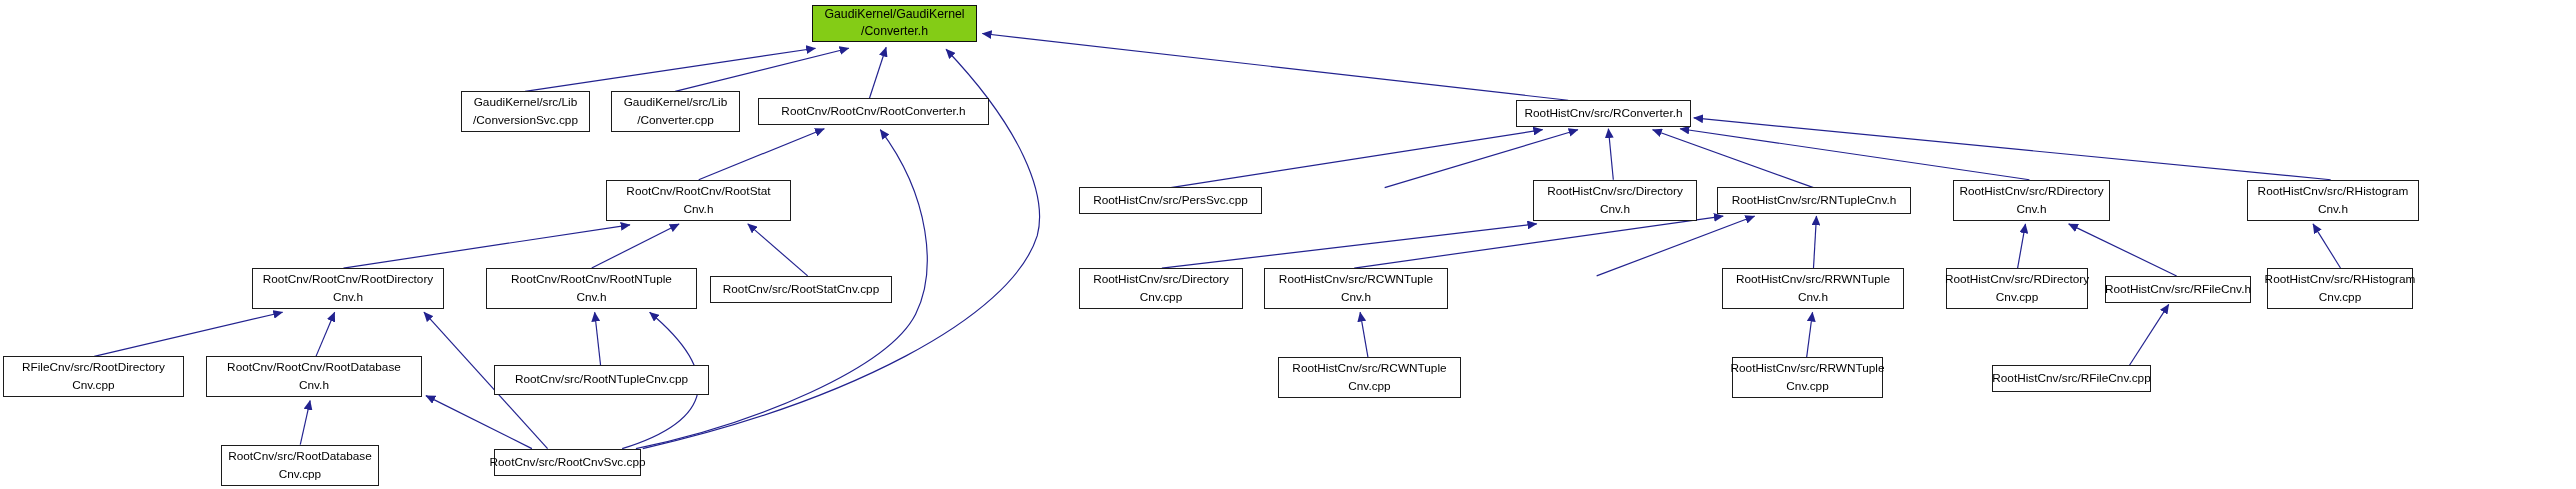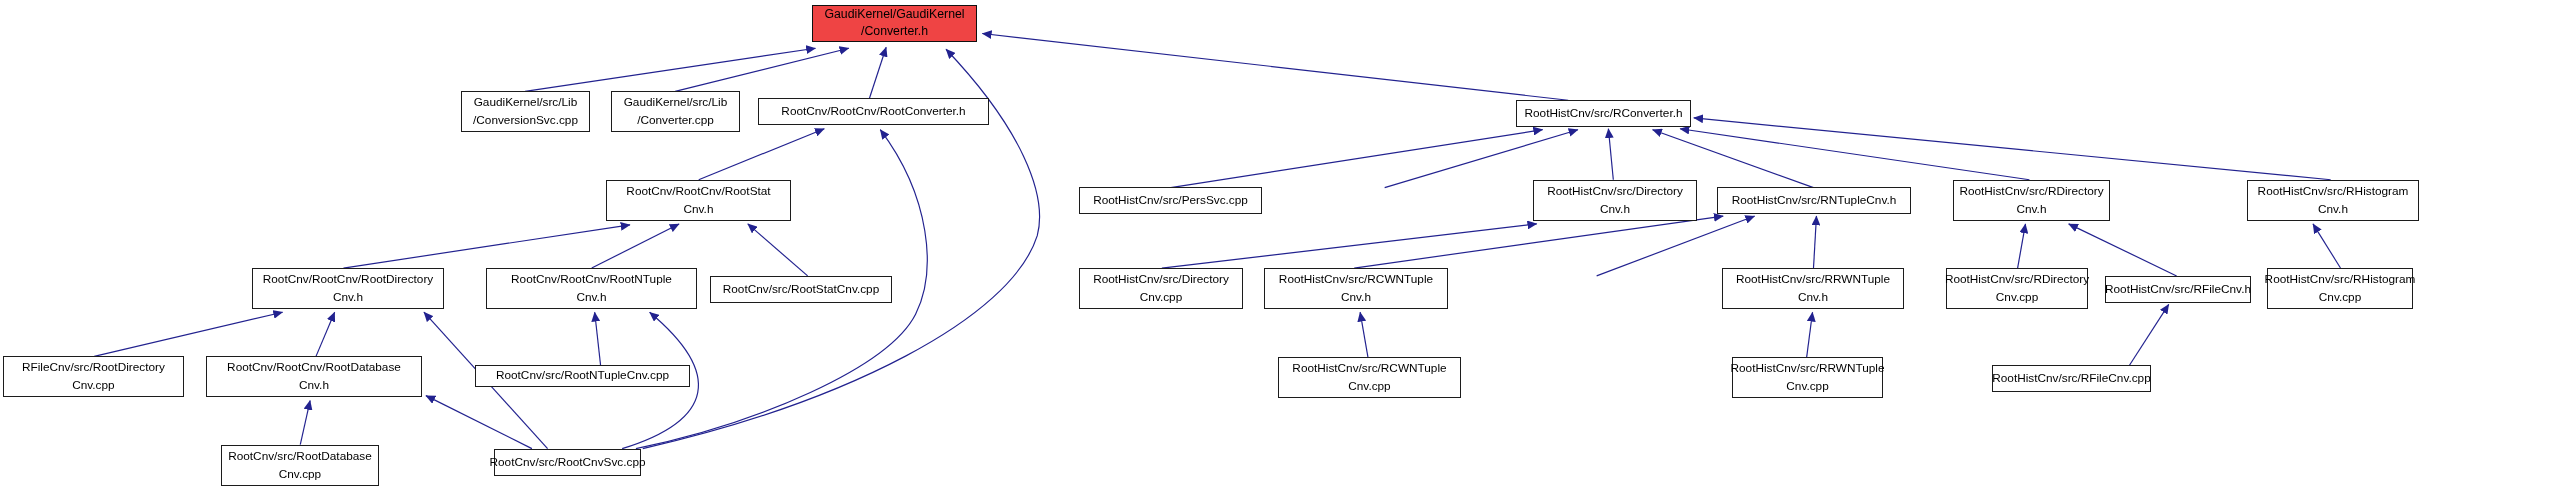--- a/index.html
+++ b/index.html
@@ -18,21 +18,21 @@
     background:#ffffff;
     border:1px solid #1c1c1c;
     display:flex;align-items:center;justify-content:center;
     text-align:center;
     font-size:11.8px;line-height:1.45;
     white-space:pre-line;
     cursor:pointer;
     z-index:2;
   }
   .node.root{
-    background:#ef4444;
+    background:#84cc16;
     border:1.5px solid #101010;
     font-size:12.3px;
   }
   .edge{stroke:#22228f;stroke-width:1.2;fill:none;}
 </style>
 </head>
 <body>
 
 <div id="canvas">
 
@@ -112,21 +112,21 @@
   <div class="node" style="left:1946px;top:268px;width:142px;height:41px">RootHistCnv/src/RDirectory
 Cnv.cpp</div>
   <div class="node" style="left:2105px;top:276px;width:146px;height:26.5px">RootHistCnv/src/RFileCnv.h</div>
   <div class="node" style="left:2267px;top:268px;width:146px;height:41px">RootHistCnv/src/RHistogram
 Cnv.cpp</div>
 
   <div class="node" style="left:2.9px;top:356px;width:181px;height:41px">RFileCnv/src/RootDirectory
 Cnv.cpp</div>
   <div class="node" style="left:206px;top:356px;width:216px;height:41px">RootCnv/RootCnv/RootDatabase
 Cnv.h</div>
-  <div class="node" style="left:475px;top:365px;width:215px;height:22px">RootCnv/src/RootNTupleCnv.cpp</div>
+  <div class="node" style="left:494px;top:365px;width:215px;height:30px">RootCnv/src/RootNTupleCnv.cpp</div>
   <div class="node" style="left:1278px;top:357px;width:183px;height:41px">RootHistCnv/src/RCWNTuple
 Cnv.cpp</div>
   <div class="node" style="left:1732px;top:357px;width:151px;height:41px">RootHistCnv/src/RRWNTuple
 Cnv.cpp</div>
   <div class="node" style="left:1992px;top:365px;width:159px;height:26.5px">RootHistCnv/src/RFileCnv.cpp</div>
 
   <div class="node" style="left:221px;top:445px;width:158px;height:41px">RootCnv/src/RootDatabase
 Cnv.cpp</div>
   <div class="node" style="left:494px;top:449px;width:147px;height:26.5px">RootCnv/src/RootCnvSvc.cpp</div>
 

